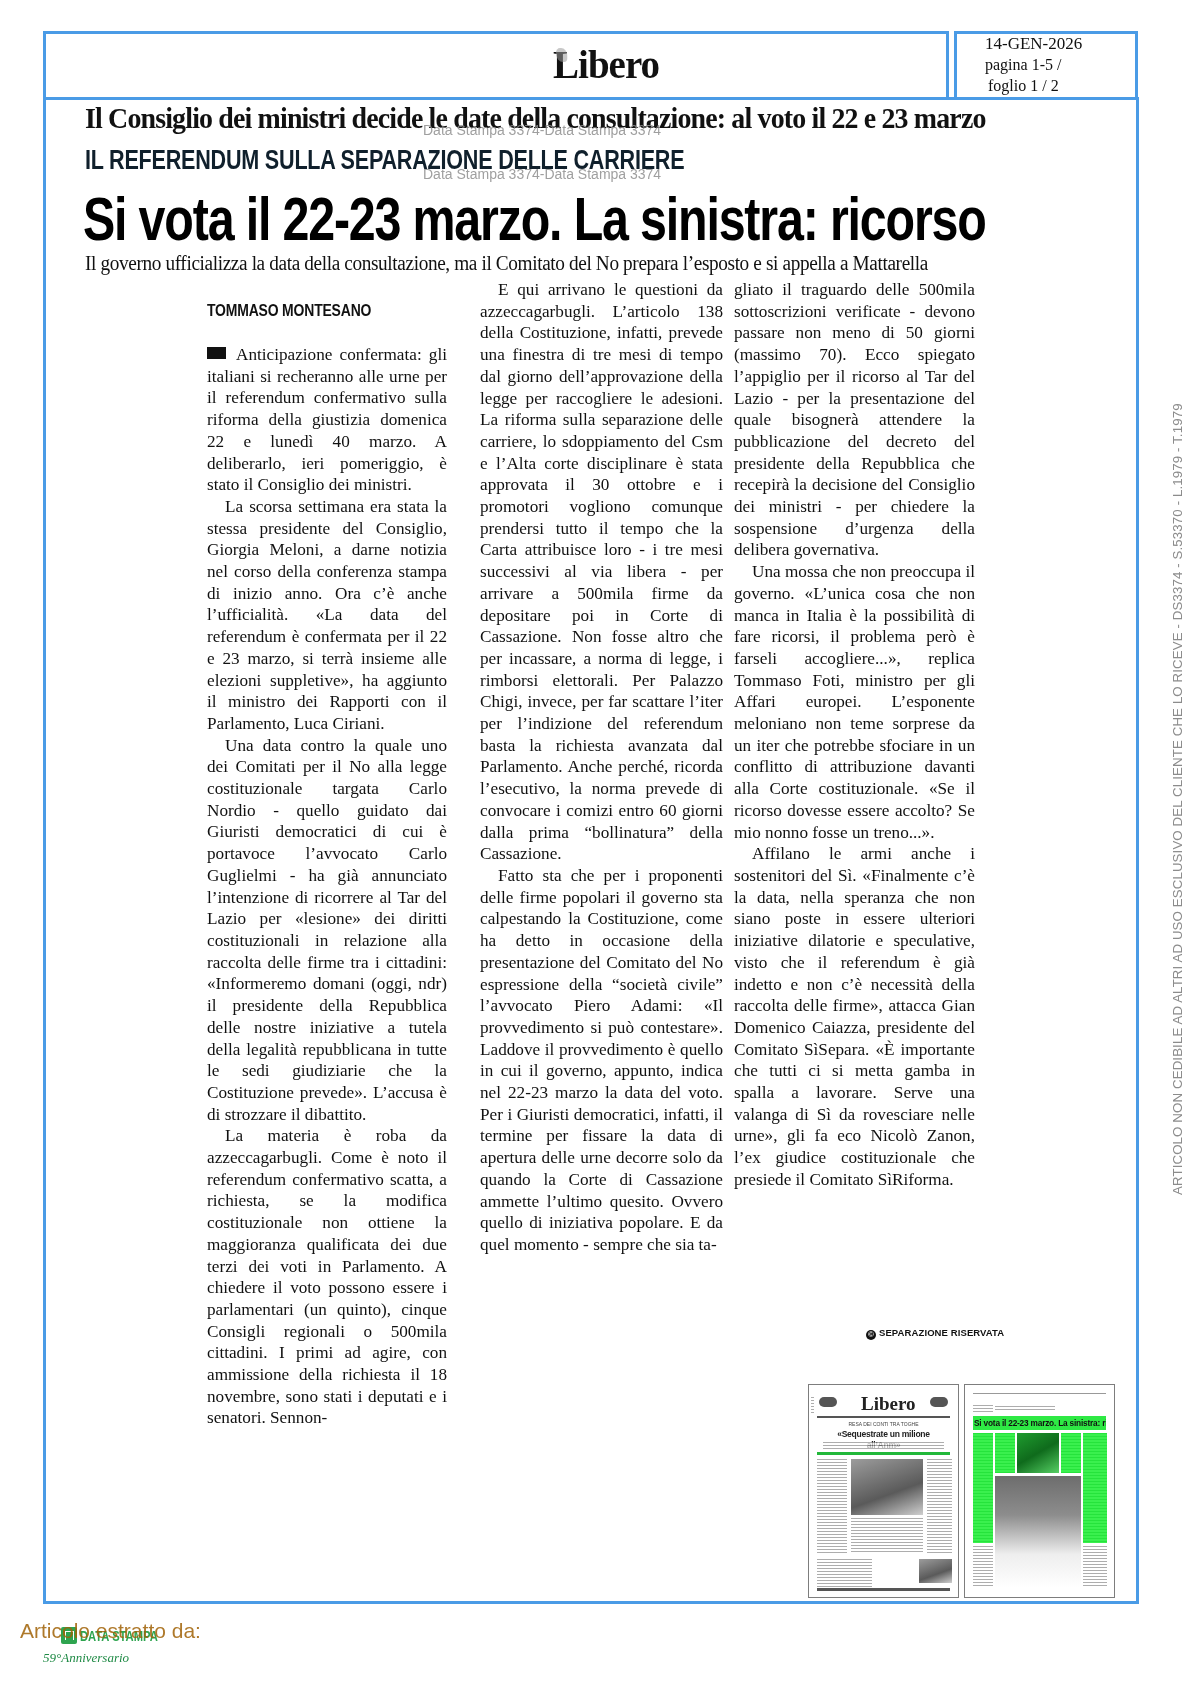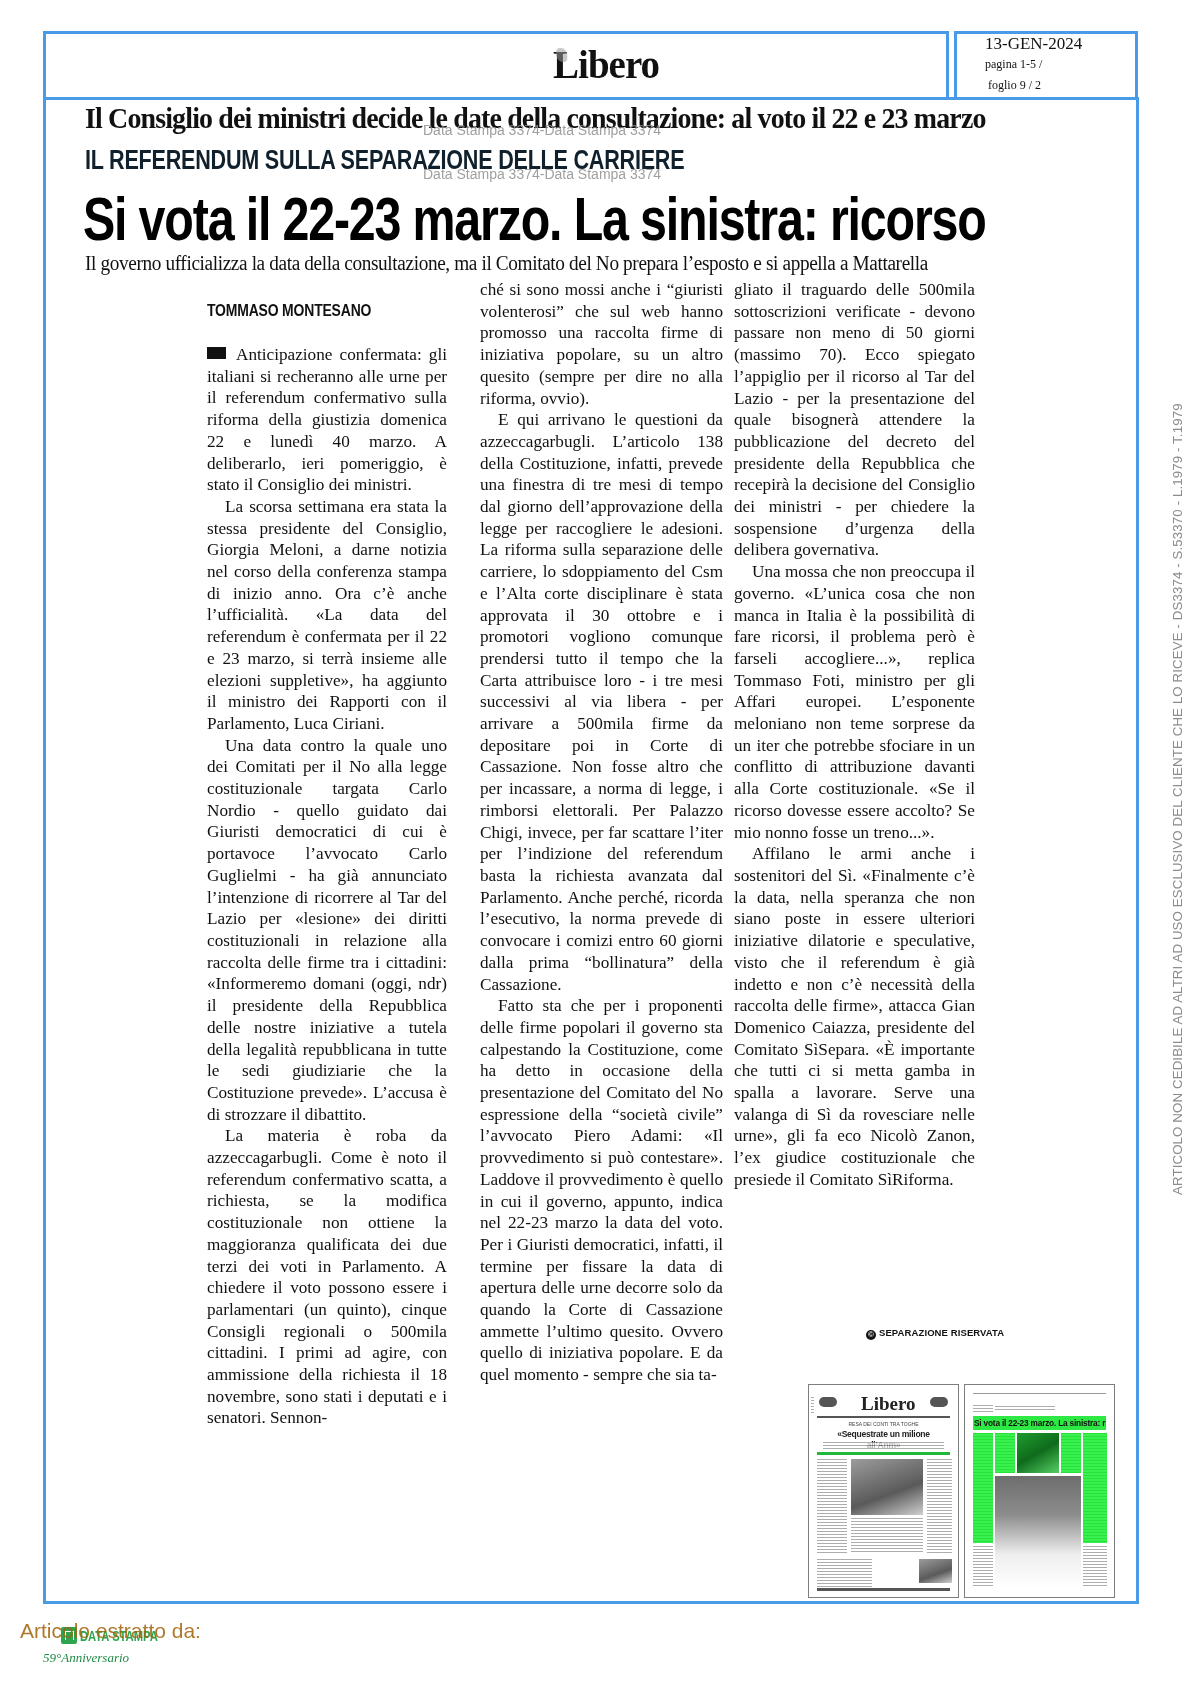--- a/index.html
+++ b/index.html
@@ -8,21 +8,21 @@
 
   .frame-top { position: absolute; left: 43px; top: 31px; width: 906px; height: 68px; border: 3px solid #4a9be6; border-bottom: none; }
   .frame-date { position: absolute; left: 954px; top: 31px; width: 184px; height: 68px; border: 3px solid #4a9be6; border-bottom: none; }
   .frame-main { position: absolute; left: 43px; top: 97px; width: 1096px; height: 1507px; border: 3px solid #4a9be6; }
 
   .logo { position: absolute; left: 553px; top: 40px; font-family: "Liberation Serif", serif; font-weight: bold; font-size: 41px; letter-spacing: -1px; color: #111; transform: scaleX(0.95); transform-origin: left; }
   .logo .L { display: inline-block; position: relative; }
   .logo .L::after { content: ""; position: absolute; left: 3px; top: 8px; width: 12px; height: 14px; background: #9a9a9a; opacity: .55; border-radius: 40% 60% 30% 70%; }
 
   .date-box { position: absolute; left: 985px; top: 33px; font-family: "Liberation Serif", serif; color: #111; }
-  .date-box div { font-size: 12px; line-height: 21px; }
+  .date-box div { font-size: 16px; line-height: 21px; }
   .date-box .d1 { font-size: 17px; }
   .date-box .d3 { padding-left: 3px; }
 
   .kicker { position: absolute; left: 85px; top: 101px; width: 1040px; font-family: "Liberation Serif", serif; font-weight: bold; font-size: 30px; letter-spacing: -0.9px; transform: scaleX(0.93); transform-origin: left; white-space: nowrap; color: #111; }
   .overline { position: absolute; left: 85px; top: 145px; font-family: "Liberation Sans", sans-serif; font-weight: bold; font-size: 27px; letter-spacing: -0.3px; transform: scaleX(0.80); transform-origin: left; white-space: nowrap; color: #10202c; }
   .headline { position: absolute; left: 83px; top: 186px; font-family: "Liberation Sans", sans-serif; font-weight: bold; font-size: 62px; letter-spacing: -1.5px; transform: scaleX(0.78); transform-origin: left; white-space: nowrap; color: #000; line-height: 66px; }
   .subhead { position: absolute; left: 85px; top: 252px; font-family: "Liberation Serif", serif; font-size: 20.5px; letter-spacing: -0.4px; transform: scaleX(0.94); transform-origin: left; white-space: nowrap; color: #111; }
 
   .watermark { position: absolute; font-family: "Liberation Sans", sans-serif; font-size: 14px; color: #8f8f8f; opacity: .85; white-space: nowrap; }
   .wm1 { left: 423px; top: 122px; }
@@ -69,43 +69,42 @@
 </head>
 <body>
 
 <div class="frame-top"></div>
 <div class="frame-date"></div>
 <div class="frame-main"></div>
 
 <div class="logo"><span class="L">Libero</span></div>
 
 <div class="date-box">
-  <div class="d1">13-GEN-2024</div>
+  <div class="d1">14-GEN-2026</div>
   <div class="d2">pagina 1-5 /</div>
-  <div class="d3">foglio  9 / 2</div>
+  <div class="d3">foglio  1 / 2</div>
 </div>
 
 <div class="kicker">Il Consiglio dei ministri decide le date della consultazione: al voto il 22 e 23 marzo</div>
 <div class="watermark wm1">Data Stampa 3374-Data Stampa 3374</div>
 <div class="overline">IL REFERENDUM SULLA SEPARAZIONE DELLE CARRIERE</div>
 <div class="watermark wm2">Data Stampa 3374-Data Stampa 3374</div>
 <div class="headline">Si vota il 22-23 marzo. La sinistra: ricorso</div>
 <div class="subhead">Il governo ufficializza la data della consultazione, ma il Comitato del No prepara l’esposto e si appella a Mattarella</div>
 
 <div class="byline">TOMMASO MONTESANO</div>
 
 <div class="col col1">
   <p class="first"><span class="lead-square"></span><span>Anticipazione confermata: gli italiani si recheranno alle urne per il referendum confermativo sulla riforma della giustizia domenica 22 e lunedì 40 marzo. A deliberarlo, ieri pomeriggio, è stato il Consiglio dei ministri.</span></p>
   <p>La scorsa settimana era stata la stessa presidente del Consiglio, Giorgia Meloni, a darne notizia nel corso della conferenza stampa di inizio anno. Ora c’è anche l’ufficialità. «La data del referendum è confermata per il 22 e 23 marzo, si terrà insieme alle elezioni suppletive», ha aggiunto il ministro dei Rapporti con il Parlamento, Luca Ciriani.</p>
   <p>Una data contro la quale uno dei Comitati per il No alla legge costituzionale targata Carlo Nordio - quello guidato dai Giuristi democratici di cui è portavoce l’avvocato Carlo Guglielmi - ha già annunciato l’intenzione di ricorrere al Tar del Lazio per «lesione» dei diritti costituzionali in relazione alla raccolta delle firme tra i cittadini: «Informeremo domani (oggi, ndr) il presidente della Repubblica delle nostre iniziative a tutela della legalità repubblicana in tutte le sedi giudiziarie che la Costituzione prevede». L’accusa è di strozzare il dibattito.</p>
   <p>La materia è roba da azzeccagarbugli. Come è noto il referendum confermativo scatta, a richiesta, se la modifica costituzionale non ottiene la maggioranza qualificata dei due terzi dei voti in Parlamento. A chiedere il voto possono essere i parlamentari (un quinto), cinque Consigli regionali o 500mila cittadini. I primi ad agire, con ammissione della richiesta il 18 novembre, sono stati i deputati e i senatori. Sennon-</p>
 </div>
 
 <div class="col col2">
-  <p class="first">ché si sono mossi anche i “giuristi volenterosi” che sul web hanno promosso una raccolta firme di iniziativa popolare, su un altro quesito (sempre per dire no alla riforma, ovvio).</p>
   <p>E qui arrivano le questioni da azzeccagarbugli. L’articolo 138 della Costituzione, infatti, prevede una finestra di tre mesi di tempo dal giorno dell’approvazione della legge per raccogliere le adesioni. La riforma sulla separazione delle carriere, lo sdoppiamento del Csm e l’Alta corte disciplinare è stata approvata il 30 ottobre e i promotori vogliono comunque prendersi tutto il tempo che la Carta attribuisce loro - i tre mesi successivi al via libera - per arrivare a 500mila firme da depositare poi in Corte di Cassazione. Non fosse altro che per incassare, a norma di legge, i rimborsi elettorali. Per Palazzo Chigi, invece, per far scattare l’iter per l’indizione del referendum basta la richiesta avanzata dal Parlamento. Anche perché, ricorda l’esecutivo, la norma prevede di convocare i comizi entro 60 giorni dalla prima “bollinatura” della Cassazione.</p>
   <p>Fatto sta che per i proponenti delle firme popolari il governo sta calpestando la Costituzione, come ha detto in occasione della presentazione del Comitato del No espressione della “società civile” l’avvocato Piero Adami: «Il provvedimento si può contestare». Laddove il provvedimento è quello in cui il governo, appunto, indica nel 22-23 marzo la data del voto. Per i Giuristi democratici, infatti, il termine per fissare la data di apertura delle urne decorre solo da quando la Corte di Cassazione ammette l’ultimo quesito. Ovvero quello di iniziativa popolare. E da quel momento - sempre che sia ta-</p>
 </div>
 
 <div class="col col3">
   <p class="first">gliato il traguardo delle 500mila sottoscrizioni verificate - devono passare non meno di 50 giorni (massimo 70). Ecco spiegato l’appiglio per il ricorso al Tar del Lazio - per la presentazione del quale bisognerà attendere la pubblicazione del decreto del presidente della Repubblica che recepirà la decisione del Consiglio dei ministri - per chiedere la sospensione d’urgenza della delibera governativa.</p>
   <p>Una mossa che non preoccupa il governo. «L’unica cosa che non manca in Italia è la possibilità di fare ricorsi, il problema però è farseli accogliere...», replica Tommaso Foti, ministro per gli Affari europei. L’esponente meloniano non teme sorprese da un iter che potrebbe sfociare in un conflitto di attribuzione davanti alla Corte costituzionale. «Se il ricorso dovesse essere accolto? Se mio nonno fosse un treno...».</p>
   <p>Affilano le armi anche i sostenitori del Sì. «Finalmente c’è la data, nella speranza che non siano poste in essere ulteriori iniziative dilatorie e speculative, visto che il referendum è già indetto e non c’è necessità della raccolta delle firme», attacca Gian Domenico Caiazza, presidente del Comitato SìSepara. «È importante che tutti ci si metta gamba in spalla a lavorare. Serve una valanga di Sì da rovesciare nelle urne», gli fa eco Nicolò Zanon, l’ex giudice costituzionale che presiede il Comitato SìRiforma.</p>
 </div>
 

